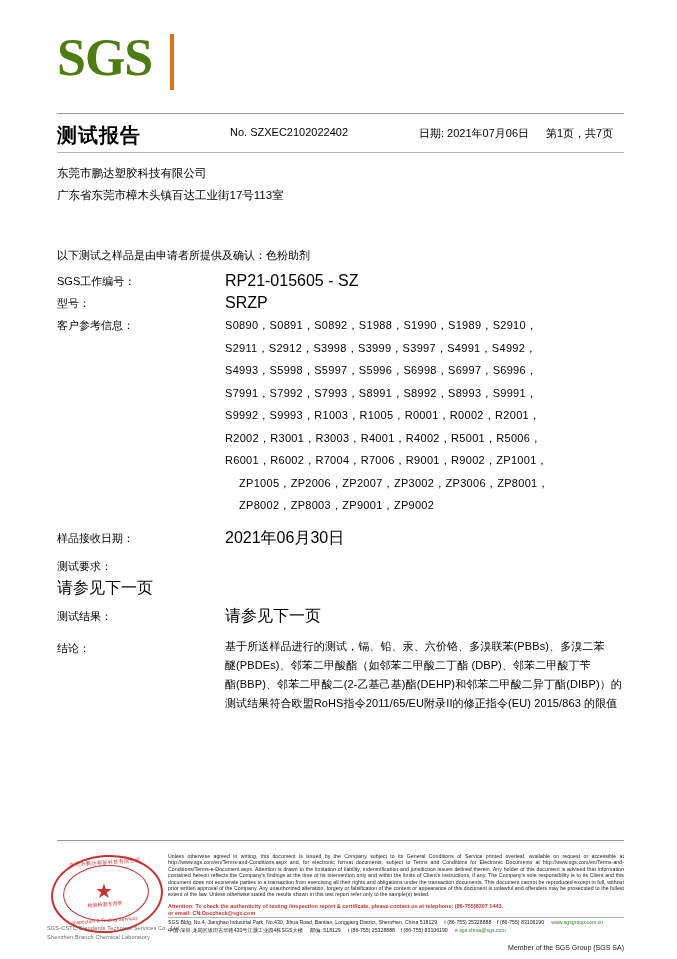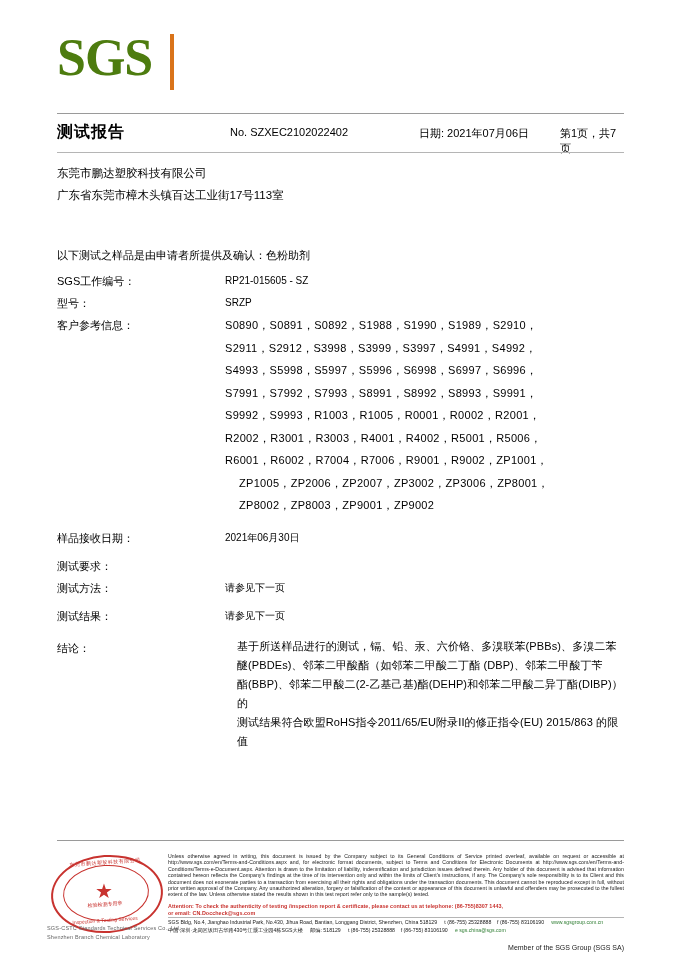--- a/index.html
+++ b/index.html
@@ -63,42 +63,41 @@
     position: absolute;
     left: 57px;
     top: 122px;
     width: 567px;
     height: 26px;
   }
   .doc-title {
     position: absolute;
     left: 0;
     top: 0;
-    font-size: 16px;
+    font-size: 20px;
     font-weight: bold;
     letter-spacing: 1px;
   }
   .doc-no {
     position: absolute;
     left: 173px;
     top: 4px;
     font-size: 11px;
   }
   .doc-date {
     position: absolute;
     left: 362px;
     top: 4px;
     font-size: 11px;
   }
   .doc-page {
     position: absolute;
     left: 489px;
     top: 4px;
     font-size: 11px;
-    margin-left: 14px;
   }
 
   
   .company {
     position: absolute;
     left: 57px;
     top: 162px;
     font-size: 11.5px;
     line-height: 22px;
   }
@@ -125,38 +124,37 @@
   }
   .field-label {
     width: 168px;
     flex: 0 0 168px;
     font-size: 11px;
     line-height: 22px;
     white-space: nowrap;
   }
   .field-value {
     flex: 1;
-    font-size: 10px;
+    font-size: 16px;
     line-height: 22px;
   }
   .ref-list {
     font-size: 11px;
     line-height: 22.5px;
     letter-spacing: 0.3px;
   }
   .ref-list div.indent {
     padding-left: 14px;
   }
   .spacer-6 { height: 6px; }
   .spacer-10 { height: 10px; }
   .conclusion {
     font-size: 11px;
     line-height: 19px;
     letter-spacing: 0.1px;
-    margin-left: 12px;
   }
 
   
   .footer-rule {
     position: absolute;
     left: 57px;
     top: 840px;
     width: 567px;
     height: 1px;
     background: #9a9a9a;
@@ -361,21 +359,20 @@
     </div>
 
 
     <div class="spacer-6"></div>
 
     <div class="field-row">
       <div class="field-label">测试要求：</div>
     </div>
 
     <div class="field-row">
-      <div class="field-label">测试方法：</div>
       <div class="field-value">请参见下一页</div>
     </div>
 
     <div class="spacer-6"></div>
 
     <div class="field-row">
       <div class="field-label">测试结果：</div>
       <div class="field-value">请参见下一页</div>
     </div>
 

